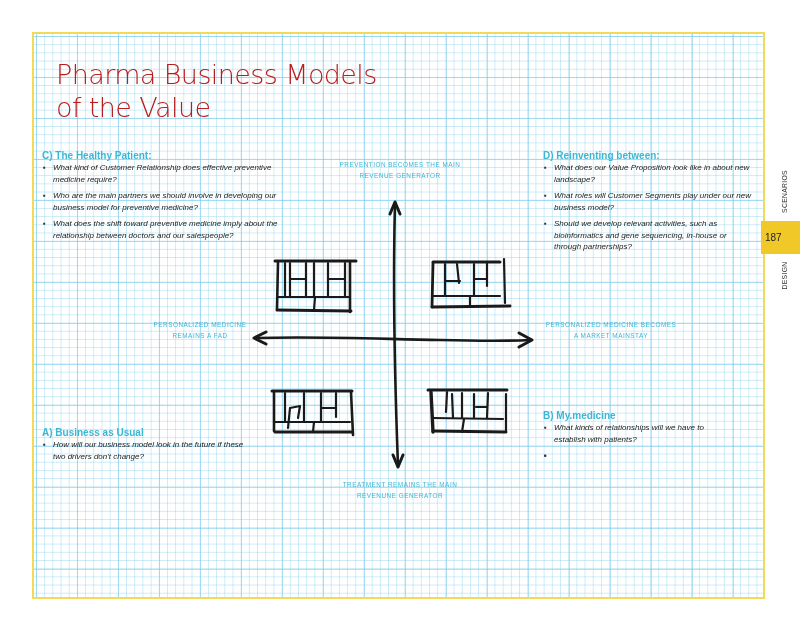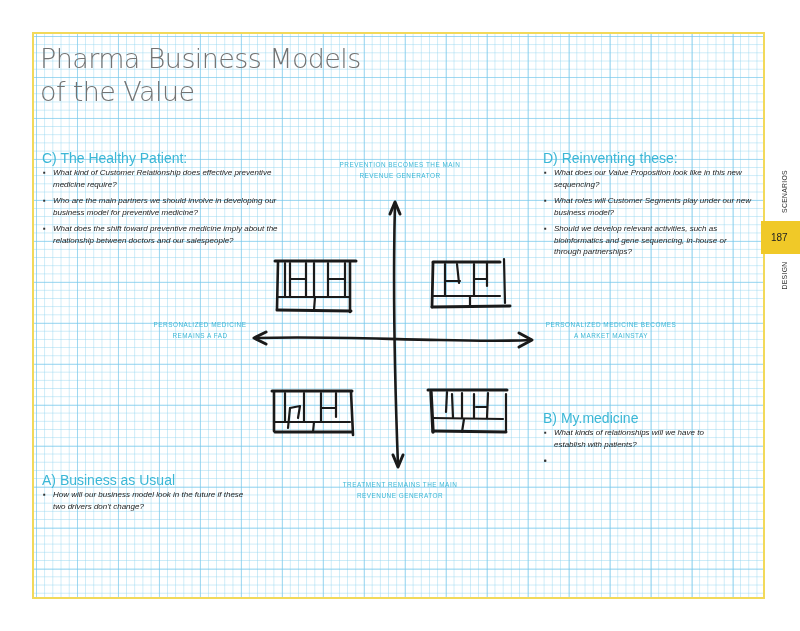--- a/index.html
+++ b/index.html
@@ -11,29 +11,29 @@
     background-color: #ffffff;
     background-image:
       linear-gradient(to right, rgba(120,200,235,0.55) 1px, transparent 1px),
       linear-gradient(to bottom, rgba(120,200,235,0.55) 1px, transparent 1px),
       linear-gradient(to right, rgba(150,215,240,0.5) 1px, transparent 1px),
       linear-gradient(to bottom, rgba(150,215,240,0.5) 1px, transparent 1px);
     background-size: 41px 41px, 41px 41px, 8.2px 8.2px, 8.2px 8.2px;
     background-position: 2px 2px, 2px 2px, 2px 2px, 2px 2px;
   }
   .title {
-    position: absolute; left: 40px; top: 42px; margin: 0;
+    position: absolute; left: 40px; top: 42px; margin: 16px;
     font-family: "DejaVu Sans", sans-serif; font-weight: 300;
-    font-size: 27px; line-height: 33px; color: #737373; letter-spacing: -0.6px;
+    font-size: 27px; line-height: 33px; color: #b91c1c; letter-spacing: -0.6px;
     background: rgba(255,255,255,0.0);
   }
   .title span { display: block; }
   .scenario { position: absolute; width: 230px; }
   .scenario h3 {
-    margin: 0 0 1px 0; font-size: 14px; font-weight: normal; color: #3bb7d6;
+    margin: 0 0 1px 0; font-size: 10px; font-weight: bold; color: #3bb7d6;
     font-family: "Liberation Sans", sans-serif;
   }
   .scenario ul { list-style: none; margin: 0; padding: 0; }
   .scenario li {
     position: relative; padding-left: 11px; margin-bottom: 5px;
     font-size: 8px; line-height: 11.5px; font-style: italic; color: #222;
   }
   .scenario li .bullet {
     position: absolute; left: 1px; top: 0; font-style: normal; color: #333;
   }
@@ -45,21 +45,21 @@
   .side-tab {
     position: absolute; left: 767px; top: 0; width: 33px; height: 631px;
   }
   .tab-label {
     position: absolute; font-size: 6.8px; color: #333; letter-spacing: 0.3px;
     transform: rotate(-90deg); transform-origin: center center; white-space: nowrap;
   }
   .page-number {
     position: absolute; left: 761px; top: 221px; width: 39px; height: 33px;
     background: #f0c928; color: #222; font-size: 10px;
-    display: flex; align-items: center; padding-left: 10px; box-sizing: border-box;
+    display: flex; align-items: center; padding-left: 4px; box-sizing: border-box;
   }
   svg.sketch { position: absolute; left: 0; top: 0; }
 </style>
 </head>
 <body>
 
 <div class="page-frame"></div>
 
 <h1 class="title">
   <span>Pharma Business Models</span>
@@ -166,29 +166,29 @@
 <div class="scenario" style="left:42px; top:150px; width:240px;">
   <h3>C) The Healthy Patient:</h3>
   <ul>
     <li><span class="bullet">▪</span><span>What kind of Customer Relationship does effective preventive medicine require?</span></li>
     <li><span class="bullet">▪</span><span>Who are the main partners we should involve in developing our business model for preventive medicine?</span></li>
     <li><span class="bullet">▪</span><span>What does the shift toward preventive medicine imply about the relationship between doctors and our salespeople?</span></li>
   </ul>
 </div>
 
 <div class="scenario" style="left:543px; top:150px; width:210px;">
-  <h3>D) Reinventing these:</h3>
-  <ul>
-    <li><span class="bullet">▪</span><span>What does our Value Proposition look like in this new sequencing?</span></li>
+  <h3>D) Reinventing between:</h3>
+  <ul>
+    <li><span class="bullet">▪</span><span>What does our Value Proposition look like in about new landscape?</span></li>
     <li><span class="bullet">▪</span><span>What roles will Customer Segments play under our new business model?</span></li>
     <li><span class="bullet">▪</span><span>Should we develop relevant activities, such as bioinformatics and gene sequencing, in-house or through partnerships?</span></li>
   </ul>
 </div>
 
-<div class="scenario" style="left:42px; top:427px; width:215px;margin-top:45px;">
+<div class="scenario" style="left:42px; top:427px; width:215px;">
   <h3>A) Business as Usual</h3>
   <ul>
     <li><span class="bullet">▪</span><span>How will our business model look in the future if these two drivers don't change?</span></li>
   </ul>
 </div>
 
 <div class="scenario" style="left:543px; top:410px; width:171px;">
   <h3>B) My.medicine</h3>
   <ul>
     <li><span class="bullet">▪</span><span>What kinds of relationships will we have to establish with patients?</span></li>

